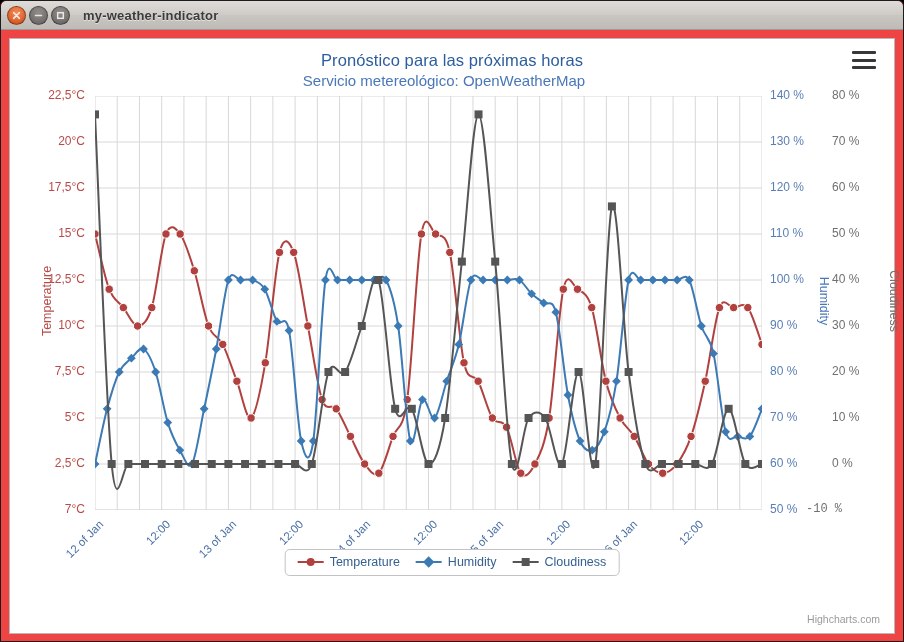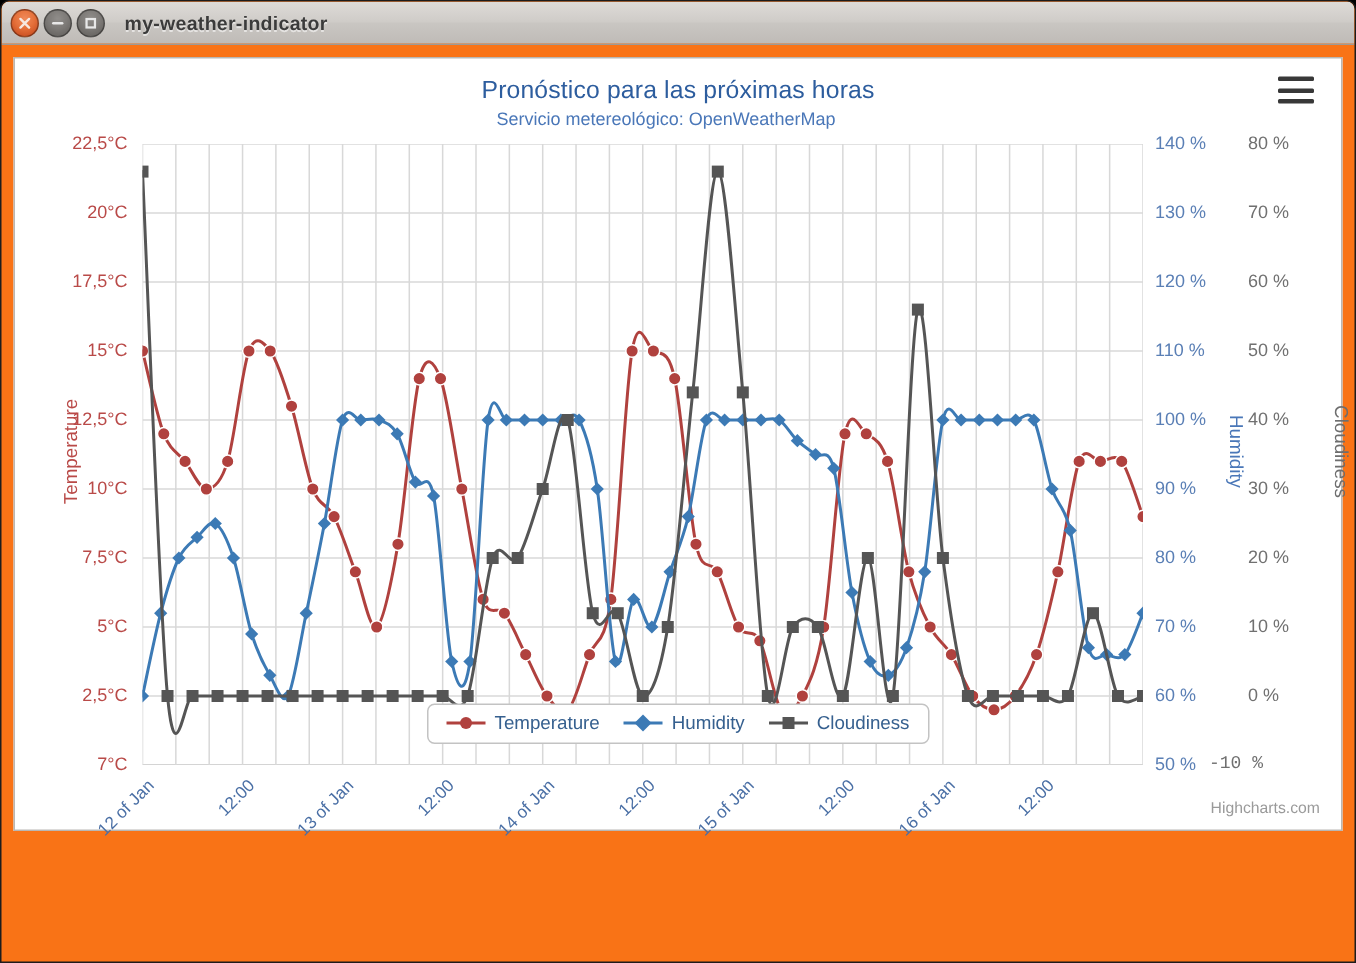--- a/index.html
+++ b/index.html
@@ -6,21 +6,21 @@
   html, body {
     margin: 0; padding: 0;
     width: 904px; height: 642px;
     font-family: "Liberation Sans", sans-serif;
     background: #000;
     overflow: hidden;
   }
   #window {
     position: relative;
     width: 904px; height: 642px;
-    background: #f97316;
+    background: #ef4444;
     border: 1px solid #1c1c1c;
     border-radius: 6px 6px 0 0;
     overflow: hidden;
   }
   
   #titlebar {
     position: relative;
     height: 29px;
     background: linear-gradient(to bottom, #dedbd8 0%, #cfccc8 48%, #c9c6c2 52%, #bfbbb7 100%);
     border-bottom: 1px solid #9c9a97;
@@ -50,35 +50,35 @@
     font-size: 13px;
     font-weight: bold;
     color: #3b3b3b;
     text-shadow: 0 1px 0 rgba(255,255,255,.55);
     letter-spacing: .2px;
   }
   
   #chart-area {
     position: absolute;
     left: 8px; top: 37px;
-    width: 886px; height: 516px;
+    width: 886px; height: 596px;
     background: #ffffff;
     border: 1px solid #b9b7b4;
   }
   .ctitle {
     position: absolute; left: 0; right: 0; top: 12px;
     text-align: center;
     font-size: 16.5px;
     color: #2d5d9e;
     letter-spacing: .1px;
   }
   .csub {
     position: absolute; left: 0; right: 16px; top: 33px;
     text-align: center;
-    font-size: 12px;
+    font-size: 15px;
     color: #4a77b8;
   }
   #hamburger {
     position: absolute; right: 18px; top: 12px;
     width: 24px; height: 18px;
     display: flex; flex-direction: column; justify-content: space-between;
     cursor: pointer;
   }
   #hamburger i { display:block; height: 3px; background: #383838; border-radius: 1px; }
 

